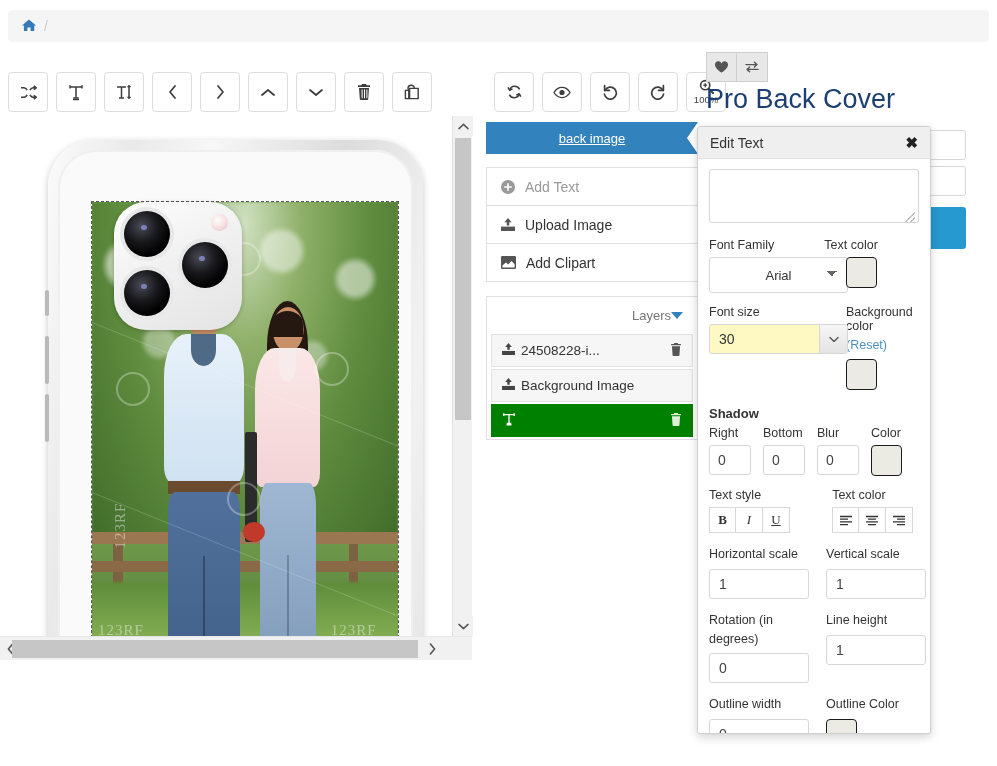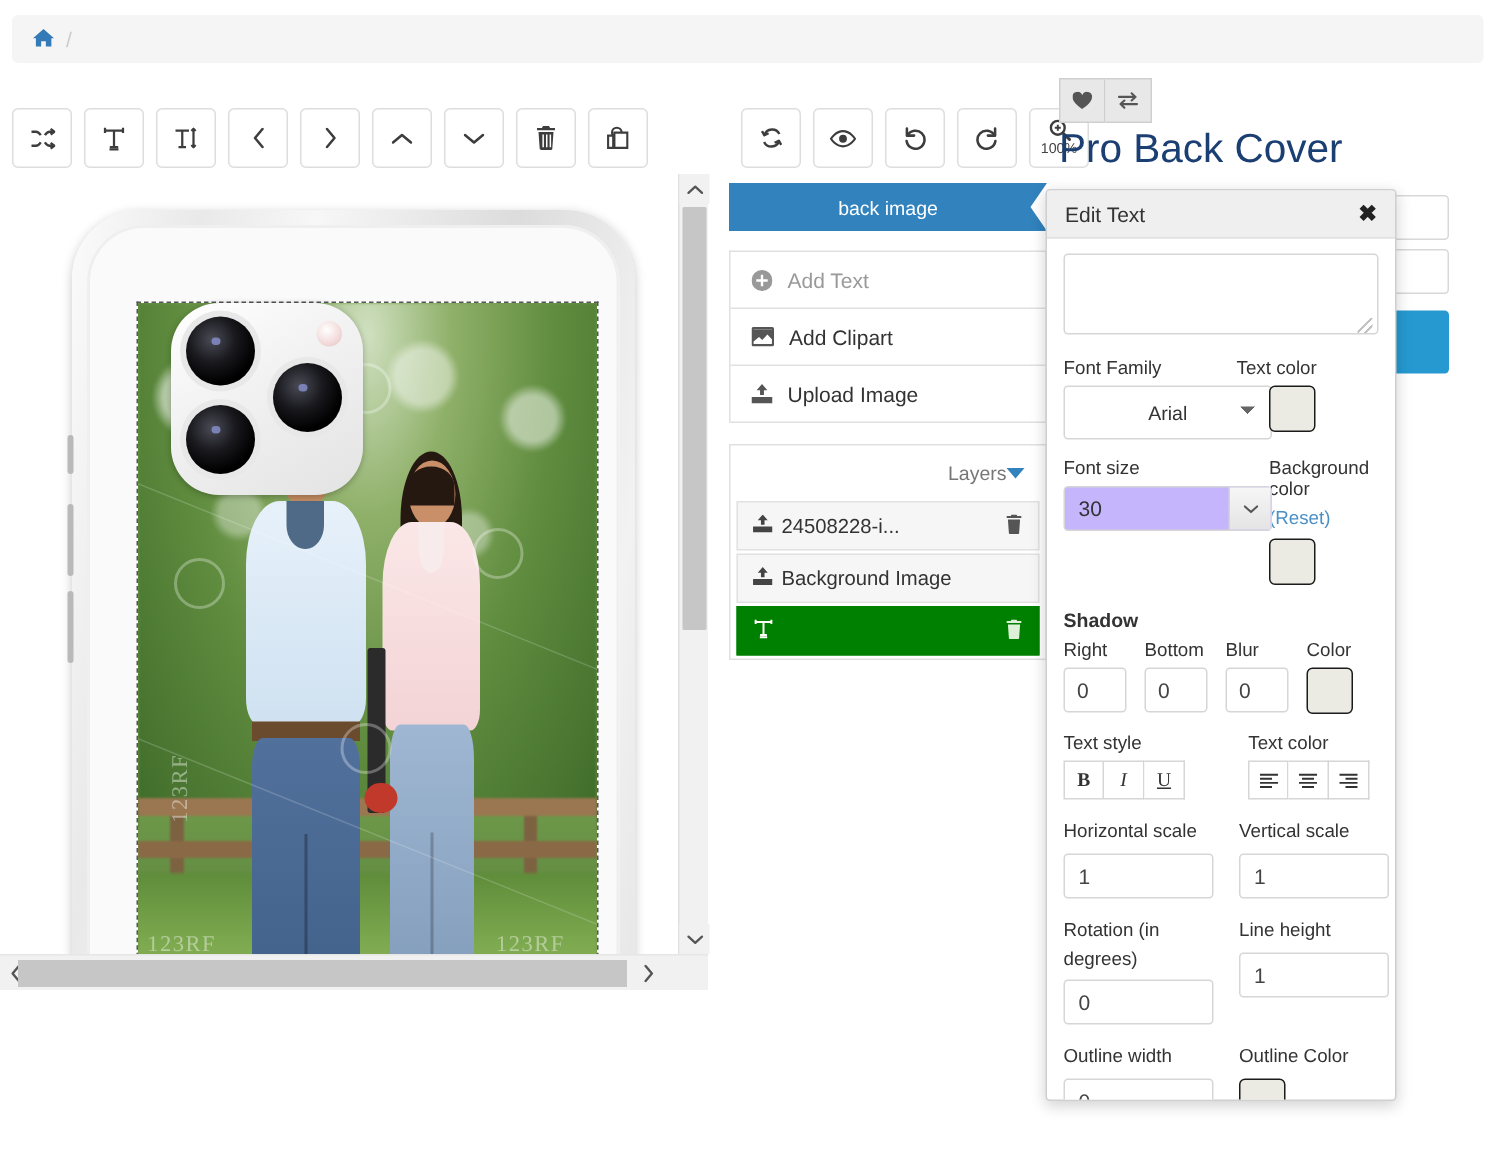--- a/index.html
+++ b/index.html
@@ -297,21 +297,21 @@
     -webkit-appearance: none; appearance: none;
     background-image:
       linear-gradient(45deg, transparent 50%, #666 50%),
       linear-gradient(135deg, #666 50%, transparent 50%);
     background-position: calc(100% - 15px) 13px, calc(100% - 10px) 13px;
     background-size: 5px 5px, 5px 5px; background-repeat: no-repeat;
   }
   .spin-wrap { position: relative; width: 139px; height: 30px; }
   .spin-wrap input {
     width: 139px; height: 30px; border: 1px solid #d6d6d6; border-radius: 3px;
-    background: #c4b5fd; font-size: 14px; color: #333; padding: 0 32px 0 9px;
+    background: #fef9c3; font-size: 14px; color: #333; padding: 0 32px 0 9px;
     font-family: "Liberation Sans", sans-serif; outline: none;
   }
   .spin-btn {
     position: absolute; right: 1px; top: 1px; width: 28px; height: 28px;
     background: linear-gradient(#f6f6f6,#e4e4e4); border-left: 1px solid #d6d6d6;
     display: flex; align-items: center; justify-content: center; color: #555;
     font-size: 10px; cursor: pointer;
   }
   .swatch {
     width: 31px; height: 31px; border: 1.5px solid #1b1b1b; border-radius: 4px;
@@ -546,49 +546,49 @@
       </div>
     </div>
     <div id="product-sub">Pro Back Cover</div>
     <div class="qty-field"></div>
     <div class="qty-field"></div>
     <button id="add-cart-btn" style="background: rgb(38, 153, 208);"></button>
     <div id="preview-link">Preview</div>
   </div>
 
   <div id="mid-panel">
-    <div id="back-image-tab" style="background: rgb(49, 130, 189);">back image</div>
+    <div id="back-image-tab" style="background: rgb(49, 130, 189); text-decoration: underline;">back image</div>
 
     <div class="opt-list">
       <div class="opt-row muted">
         <span class="opt-icon">
           <svg width="14" height="14" viewBox="0 0 14 14" fill="currentColor">
             <circle cx="7" cy="7" r="7"></circle>
             <path d="M6.2 3.2h1.6v7.6H6.2zM3.2 6.2h7.6v1.6H3.2z" fill="#fff"></path>
           </svg>
         </span>
         <span>Add Text</span>
       </div>
       <div class="opt-row">
         <span class="opt-icon">
+          <svg width="14" height="13" viewBox="0 0 14 13" fill="currentColor">
+            <path d="M7 0L3.4 4.2h2.3v3.2h2.6V4.2h2.3z"></path>
+            <path d="M0 8.6h14V13H0z"></path>
+          </svg>
+        </span>
+        <span>Upload Image</span>
+      </div>
+      <div class="opt-row">
+        <span class="opt-icon">
           <svg width="15" height="13" viewBox="0 0 15 13" fill="currentColor">
             <path d="M0 1.2A1.2 1.2 0 0 1 1.2 0h12.6A1.2 1.2 0 0 1 15 1.2v10.6A1.2 1.2 0 0 1 13.8 13H1.2A1.2 1.2 0 0 1 0 11.8V1.2zm1.4.3v9.9h12.2V8.2l-3-3.2-3.4 3.6-2.2-2-3.6 3V1.5h12.2v-.1H1.4z"></path>
             <circle cx="4.4" cy="3.9" r="1.3"></circle>
           </svg>
         </span>
         <span>Add Clipart</span>
-      </div>
-      <div class="opt-row">
-        <span class="opt-icon">
-          <svg width="14" height="13" viewBox="0 0 14 13" fill="currentColor">
-            <path d="M7 0L3.4 4.2h2.3v3.2h2.6V4.2h2.3z"></path>
-            <path d="M0 8.6h14V13H0z"></path>
-          </svg>
-        </span>
-        <span>Upload Image</span>
       </div>
     </div>
 
     <div id="layers-box">
       <div id="layers-head">
         <span>Layers</span>
         <span class="caret-down"></span>
       </div>
 
       <div class="layer-row">

